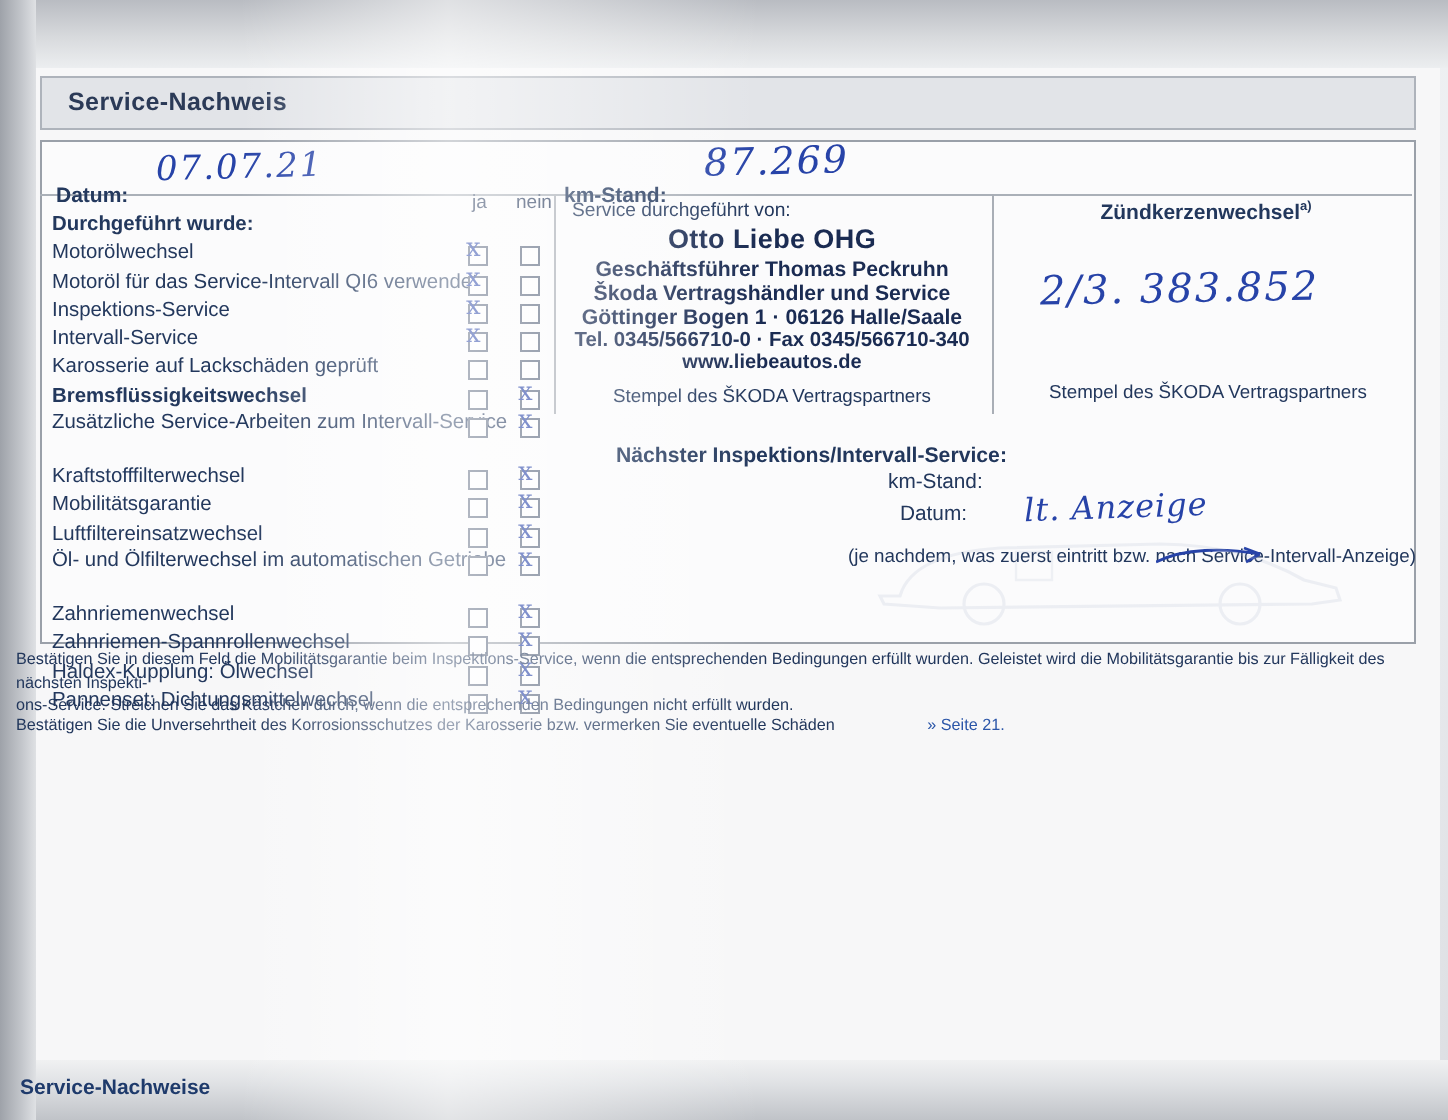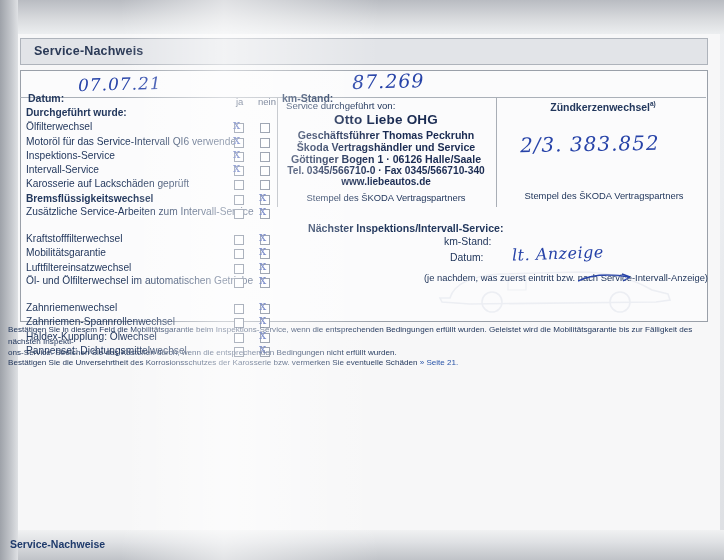--- a/index.html
+++ b/index.html
@@ -137,21 +137,21 @@
   
   .fn{
     position:absolute;left:8px;top:324px;width:716px;
     font-size:8.1px;color:#22375c;line-height:11.5px;
   }
   .fn .l{display:block;}
   .fn2{
     position:absolute;left:8px;top:358px;width:700px;
     font-size:8.1px;color:#22375c;
   }
-  .fn2 .blue{color:#2a55a8;}
+  .fn2 .blue{color:#2a55a8;margin-left:44px;}
   
   .wm{
     position:absolute;left:430px;top:246px;width:250px;height:70px;
     opacity:.22;
   }
   
   .foot{
     position:absolute;left:10px;top:538px;font-size:10.5px;font-weight:bold;color:#1e3a6b;text-align:right;
   }
   .spine{
@@ -180,21 +180,21 @@
   <div class="hw hw-datum">07.07.21</div>
   <div class="lbl-km">km-Stand:</div>
   <div class="hw hw-km">87.269</div>
 
   <div class="check-head">
     <span>ja</span><span>nein</span>
   </div>
 
   <div class="items" id="items">
       <div class="item"><span style="font-weight: bold;">Durchgeführt wurde:</span></div>
-      <div class="item"><span>Ölfilterwechsel</span><span class="boxes">
+      <div class="item"><span>Motorölwechsel</span><span class="boxes">
           <span class="bx ja"></span>
           <span class="bx nein"></span>
           <span class="mark ja">x</span>
         </span></div>
       <div class="item"><span>Motoröl für das Service-Intervall QI6 verwendet</span><span class="boxes">
           <span class="bx ja"></span>
           <span class="bx nein"></span>
           <span class="mark ja">x</span>
         </span></div>
       <div class="item"><span>Inspektions-Service</span><span class="boxes">

